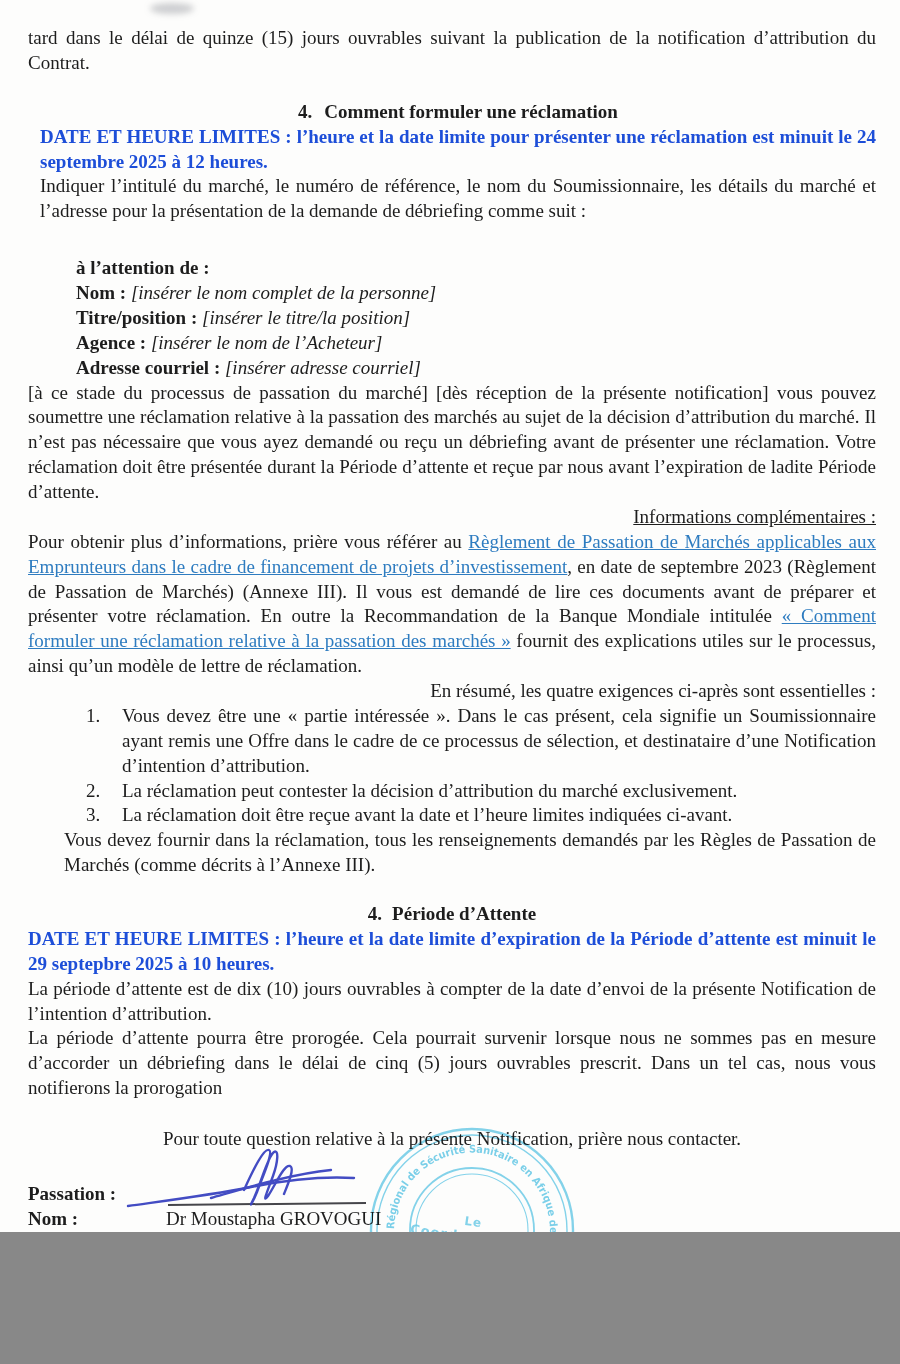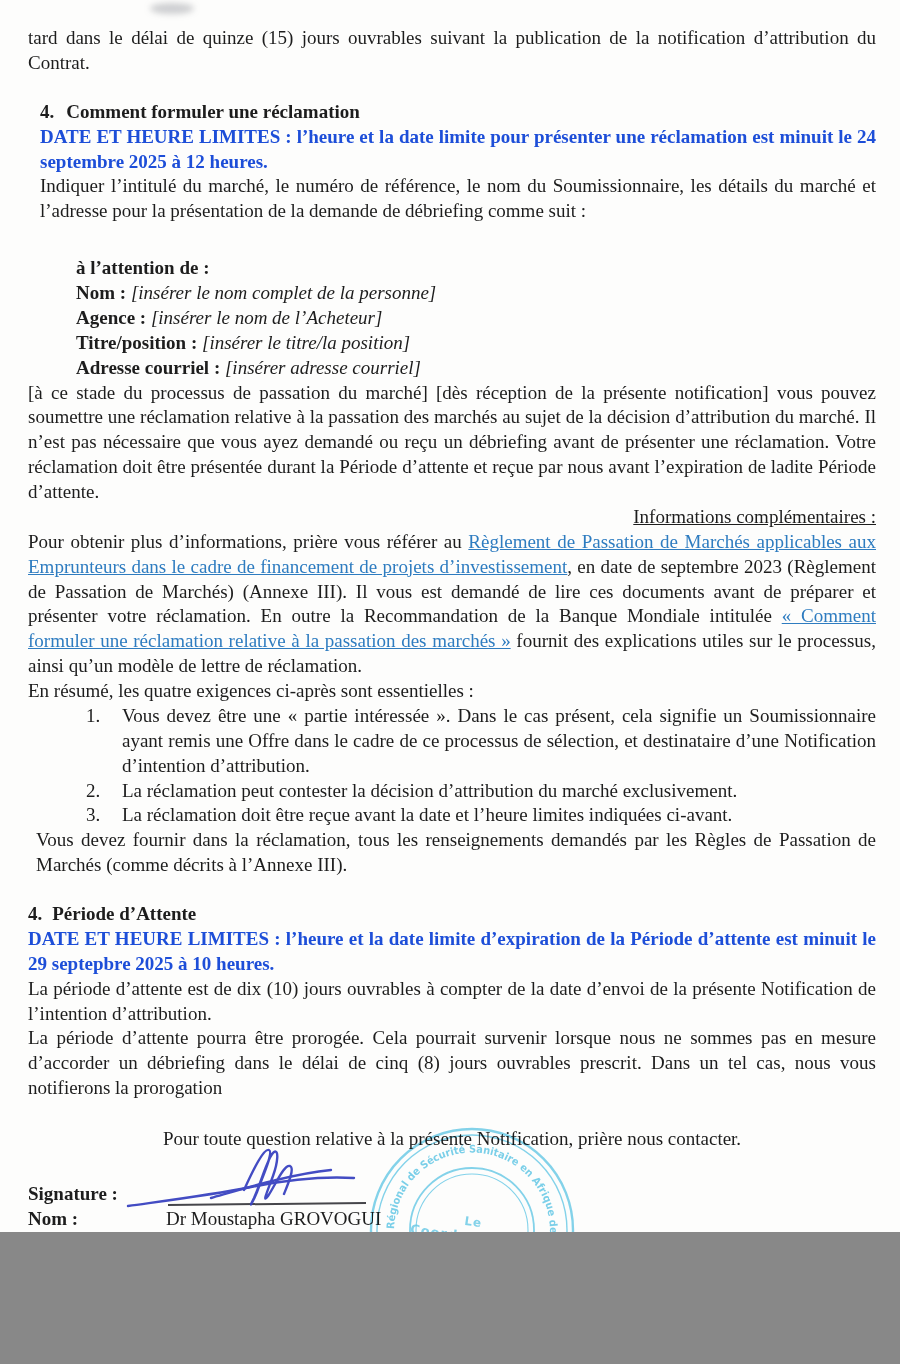--- a/index.html
+++ b/index.html
@@ -16,35 +16,35 @@
     background:#fdfdfc;
     font-family:"Liberation Serif", serif;
     font-size:19px;
     line-height:1.31;
     color:var(--ink);
     overflow:hidden;
   }
   .content{padding:26px 24px 0 28px;}
   p{margin:0;text-align:justify;}
   b,strong{color:#1d4ed8;}
-  .h{font-weight:bold;text-align:left;}
+  .h{font-weight:bold;text-align:center;}
   .hnum{display:inline-block;margin-right:12px;font-weight:bold;}
   .sec4a{padding-left:12px;}
   .sec4a .body-flush{margin-left:-12px;}
   .fields{padding-left:36px;margin-top:32px;}
   .frow{text-align:left;}
   .frow .flabel{font-weight:bold;}
   .frow .fval{font-style:italic;}
   .underlined{text-decoration:underline;}
   .lnk{color:var(--link);text-decoration:underline;cursor:pointer;}
   .list{margin:0;}
   .li{display:flex;padding-left:58px;}
   .li-num{flex:none;width:36px;}
   .li-body{flex:1;text-align:justify;}
-  .p-close{padding-left:8px;}
+  .p-close{padding-left:8px;margin-left:28px;}
   .gap-lg{height:24px;}
   .gap-contact{height:26px;}
   .sig-wrap{position:relative;margin-top:30px;}
   .sig-grid{display:grid;grid-template-columns:138px 1fr;}
   .sig-grid .slabel{font-weight:bold;}
   .sig-grid > div{min-height:25px;}
   .sig-row-val{position:relative;}
   .sig-line{
     position:absolute;left:2px;top:21px;width:198px;
     border-bottom:2px solid #45454a;
@@ -104,38 +104,38 @@
       <p><b>DATE ET HEURE LIMITES : l’heure et la date limite pour présenter une réclamation est minuit le 24 septembre 2025 à 12 heures.</b></p>
       <p>Indiquer l’intitulé du marché, le numéro de référence, le nom du Soumissionnaire, les détails du marché et l’adresse pour la présentation de la demande de débriefing comme suit :</p>
 
       <div class="fields">
         <div class="frow"><span class="flabel">à l’attention de :</span></div>
         <div class="frow">
           <span class="flabel">Nom :</span>
           <span class="fval">[insérer le nom complet de la personne]</span>
         </div>
         <div class="frow">
+          <span class="flabel">Titre/position :</span>
+          <span class="fval">[insérer le titre/la position]</span>
+        </div>
+        <div class="frow">
           <span class="flabel">Agence :</span>
           <span class="fval">[insérer le nom de l’Acheteur]</span>
-        </div>
-        <div class="frow">
-          <span class="flabel">Titre/position :</span>
-          <span class="fval">[insérer le titre/la position]</span>
         </div>
         <div class="frow">
           <span class="flabel">Adresse courriel :</span>
           <span class="fval">[insérer adresse courriel]</span>
         </div>
       </div>
 
       <div class="body-flush">
         <p>[à ce stade du processus de passation du marché] [dès réception de la présente notification] vous pouvez soumettre une réclamation relative à la passation des marchés au sujet de la décision d’attribution du marché. Il n’est pas nécessaire que vous ayez demandé ou reçu un débriefing avant de présenter une réclamation. Votre réclamation doit être présentée durant la Période d’attente et reçue par nous avant l’expiration de ladite Période d’attente.</p>
         <p style="text-align:right"><span class="underlined">Informations complémentaires :</span></p>
         <p><span>Pour obtenir plus d’informations, prière vous référer au </span><span class="lnk">Règlement de Passation de Marchés applicables aux Emprunteurs dans le cadre de financement de projets d’investissement</span><span>, en date de septembre 2023 (Règlement de Passation de Marchés) (Annexe III). Il vous est demandé de lire ces documents avant de préparer et présenter votre réclamation. En outre la Recommandation de la Banque Mondiale intitulée </span><span class="lnk">« Comment formuler une réclamation relative à la passation des marchés »</span><span> fournit des explications utiles sur le processus, ainsi qu’un modèle de lettre de réclamation.</span></p>
-        <p style="text-align:left">En résumé, les quatre exigences ci-après sont essentielles :</p>
+        <p style="text-align:right">En résumé, les quatre exigences ci-après sont essentielles :</p>
 
         <div class="list">
           <div class="li">
             <span class="li-num">1.</span>
             <span class="li-body">Vous devez être une « partie intéressée ». Dans le cas présent, cela signifie un Soumissionnaire ayant remis une Offre dans le cadre de ce processus de sélection, et destinataire d’une Notification d’intention d’attribution.</span>
           </div>
           <div class="li">
             <span class="li-num">2.</span>
             <span class="li-body">La réclamation peut contester la décision d’attribution du marché exclusivement.</span>
           </div>
@@ -150,31 +150,31 @@
     </div>
 
     <div class="gap-lg"></div>
 
     <div>
       <p class="h">
         <span class="hnum" style="margin-right:10px">4.</span><span>Période d’Attente</span>
       </p>
       <p><b>DATE ET HEURE LIMITES : l’heure et la date limite d’expiration de la Période d’attente est minuit le 29 septepbre 2025 à 10 heures.</b></p>
       <p>La période d’attente est de dix (10) jours ouvrables à compter de la date d’envoi de la présente Notification de l’intention d’attribution.</p>
-      <p>La période d’attente pourra être prorogée. Cela pourrait survenir lorsque nous ne sommes pas en mesure d’accorder un débriefing dans le délai de cinq (8) jours ouvrables prescrit. Dans un tel cas, nous vous notifierons la prorogation</p>
+      <p>La période d’attente pourra être prorogée. Cela pourrait survenir lorsque nous ne sommes pas en mesure d’accorder un débriefing dans le délai de cinq (5) jours ouvrables prescrit. Dans un tel cas, nous vous notifierons la prorogation</p>
     </div>
 
     <div class="gap-contact"></div>
 
     <p style="text-align:center">Pour toute question relative à la présente Notification, prière nous contacter.</p>
 
     <div class="sig-wrap">
 
       <div class="sig-grid">
-        <div class="slabel">Signature :</div>
+        <div class="slabel">Passation :</div>
         <div class="sig-row-val">
           <div class="sig-line"></div>
           <svg class="scribble" viewBox="0 0 270 75" xmlns="http://www.w3.org/2000/svg">
             <g fill="none" stroke="#3a43c0" stroke-width="2.4" stroke-linecap="round" opacity="0.95">
               <path d="M 12 66 C 55 60 95 55 135 47 C 165 41 205 36 238 38"></path>
               <path d="M 128 50 C 138 28 148 8 153 10 C 158 12 146 38 141 52 C 136 64 132 70 138 58 C 146 40 152 16 158 12 C 163 9 162 22 157 36 C 151 52 146 64 152 56 C 160 44 168 24 174 26 C 179 28 172 44 168 54"></path>
               <path d="M 95 58 C 130 48 175 34 215 30"></path>
             </g>
           </svg>
         </div>

